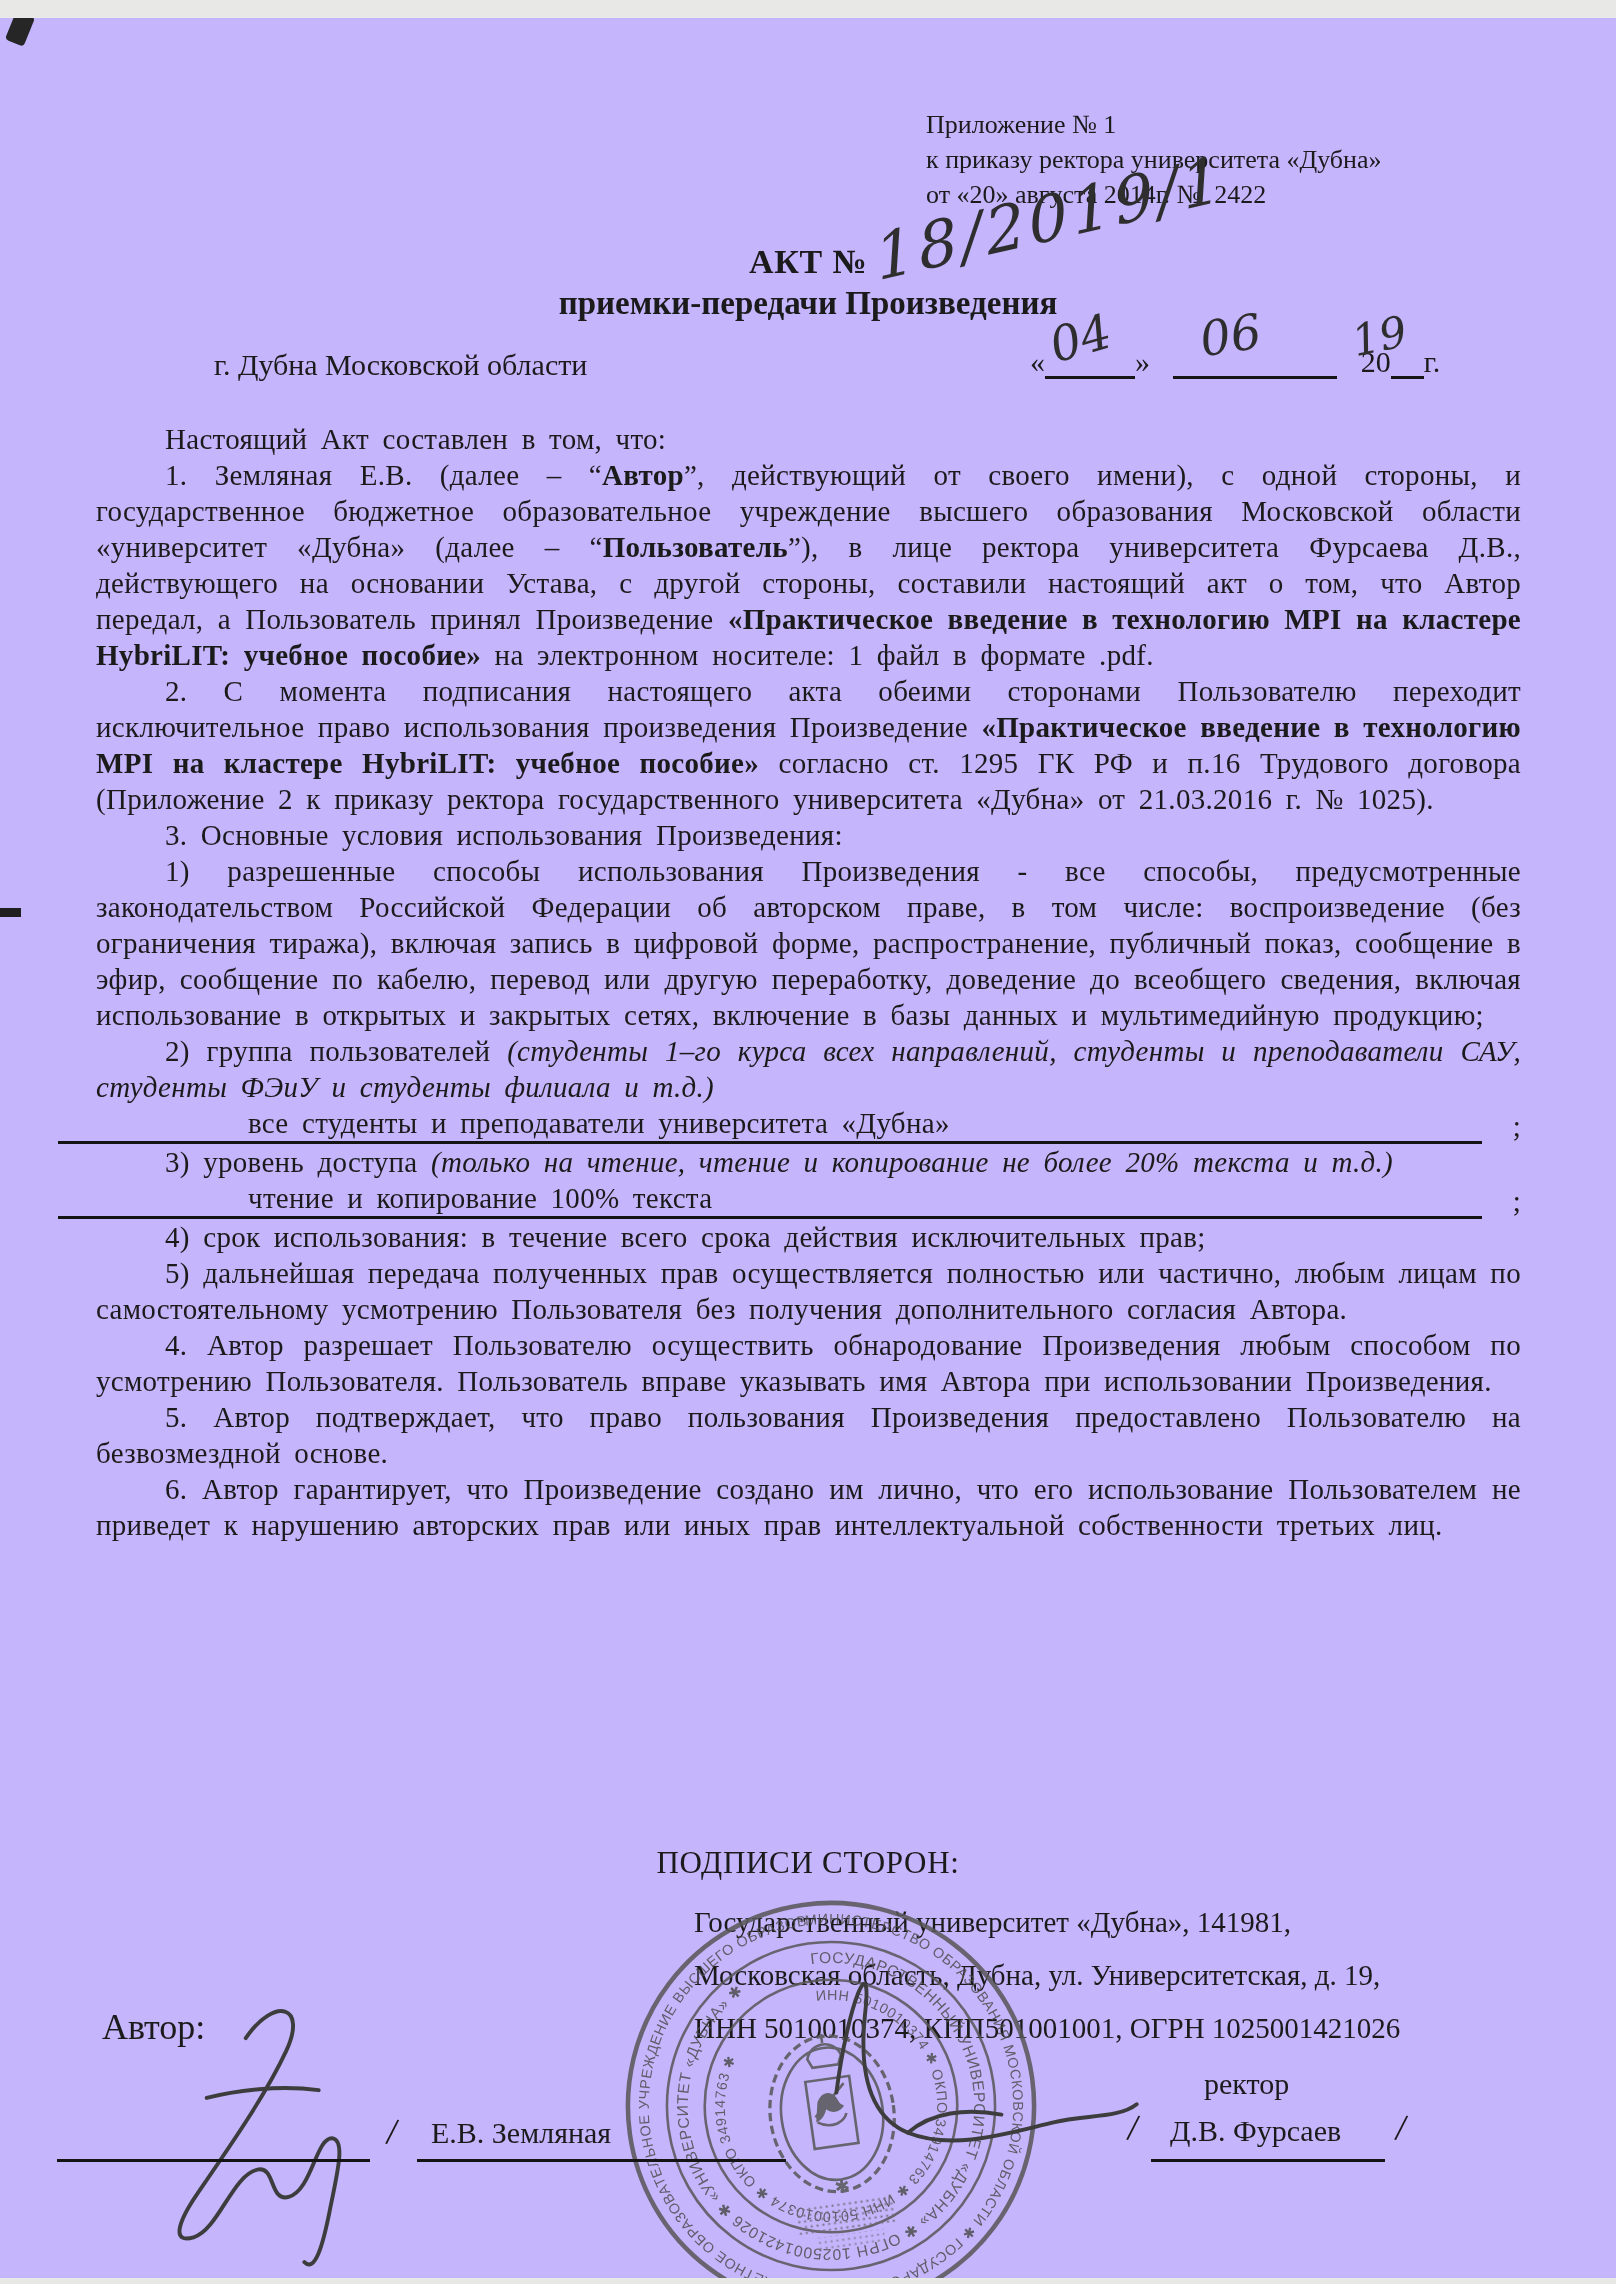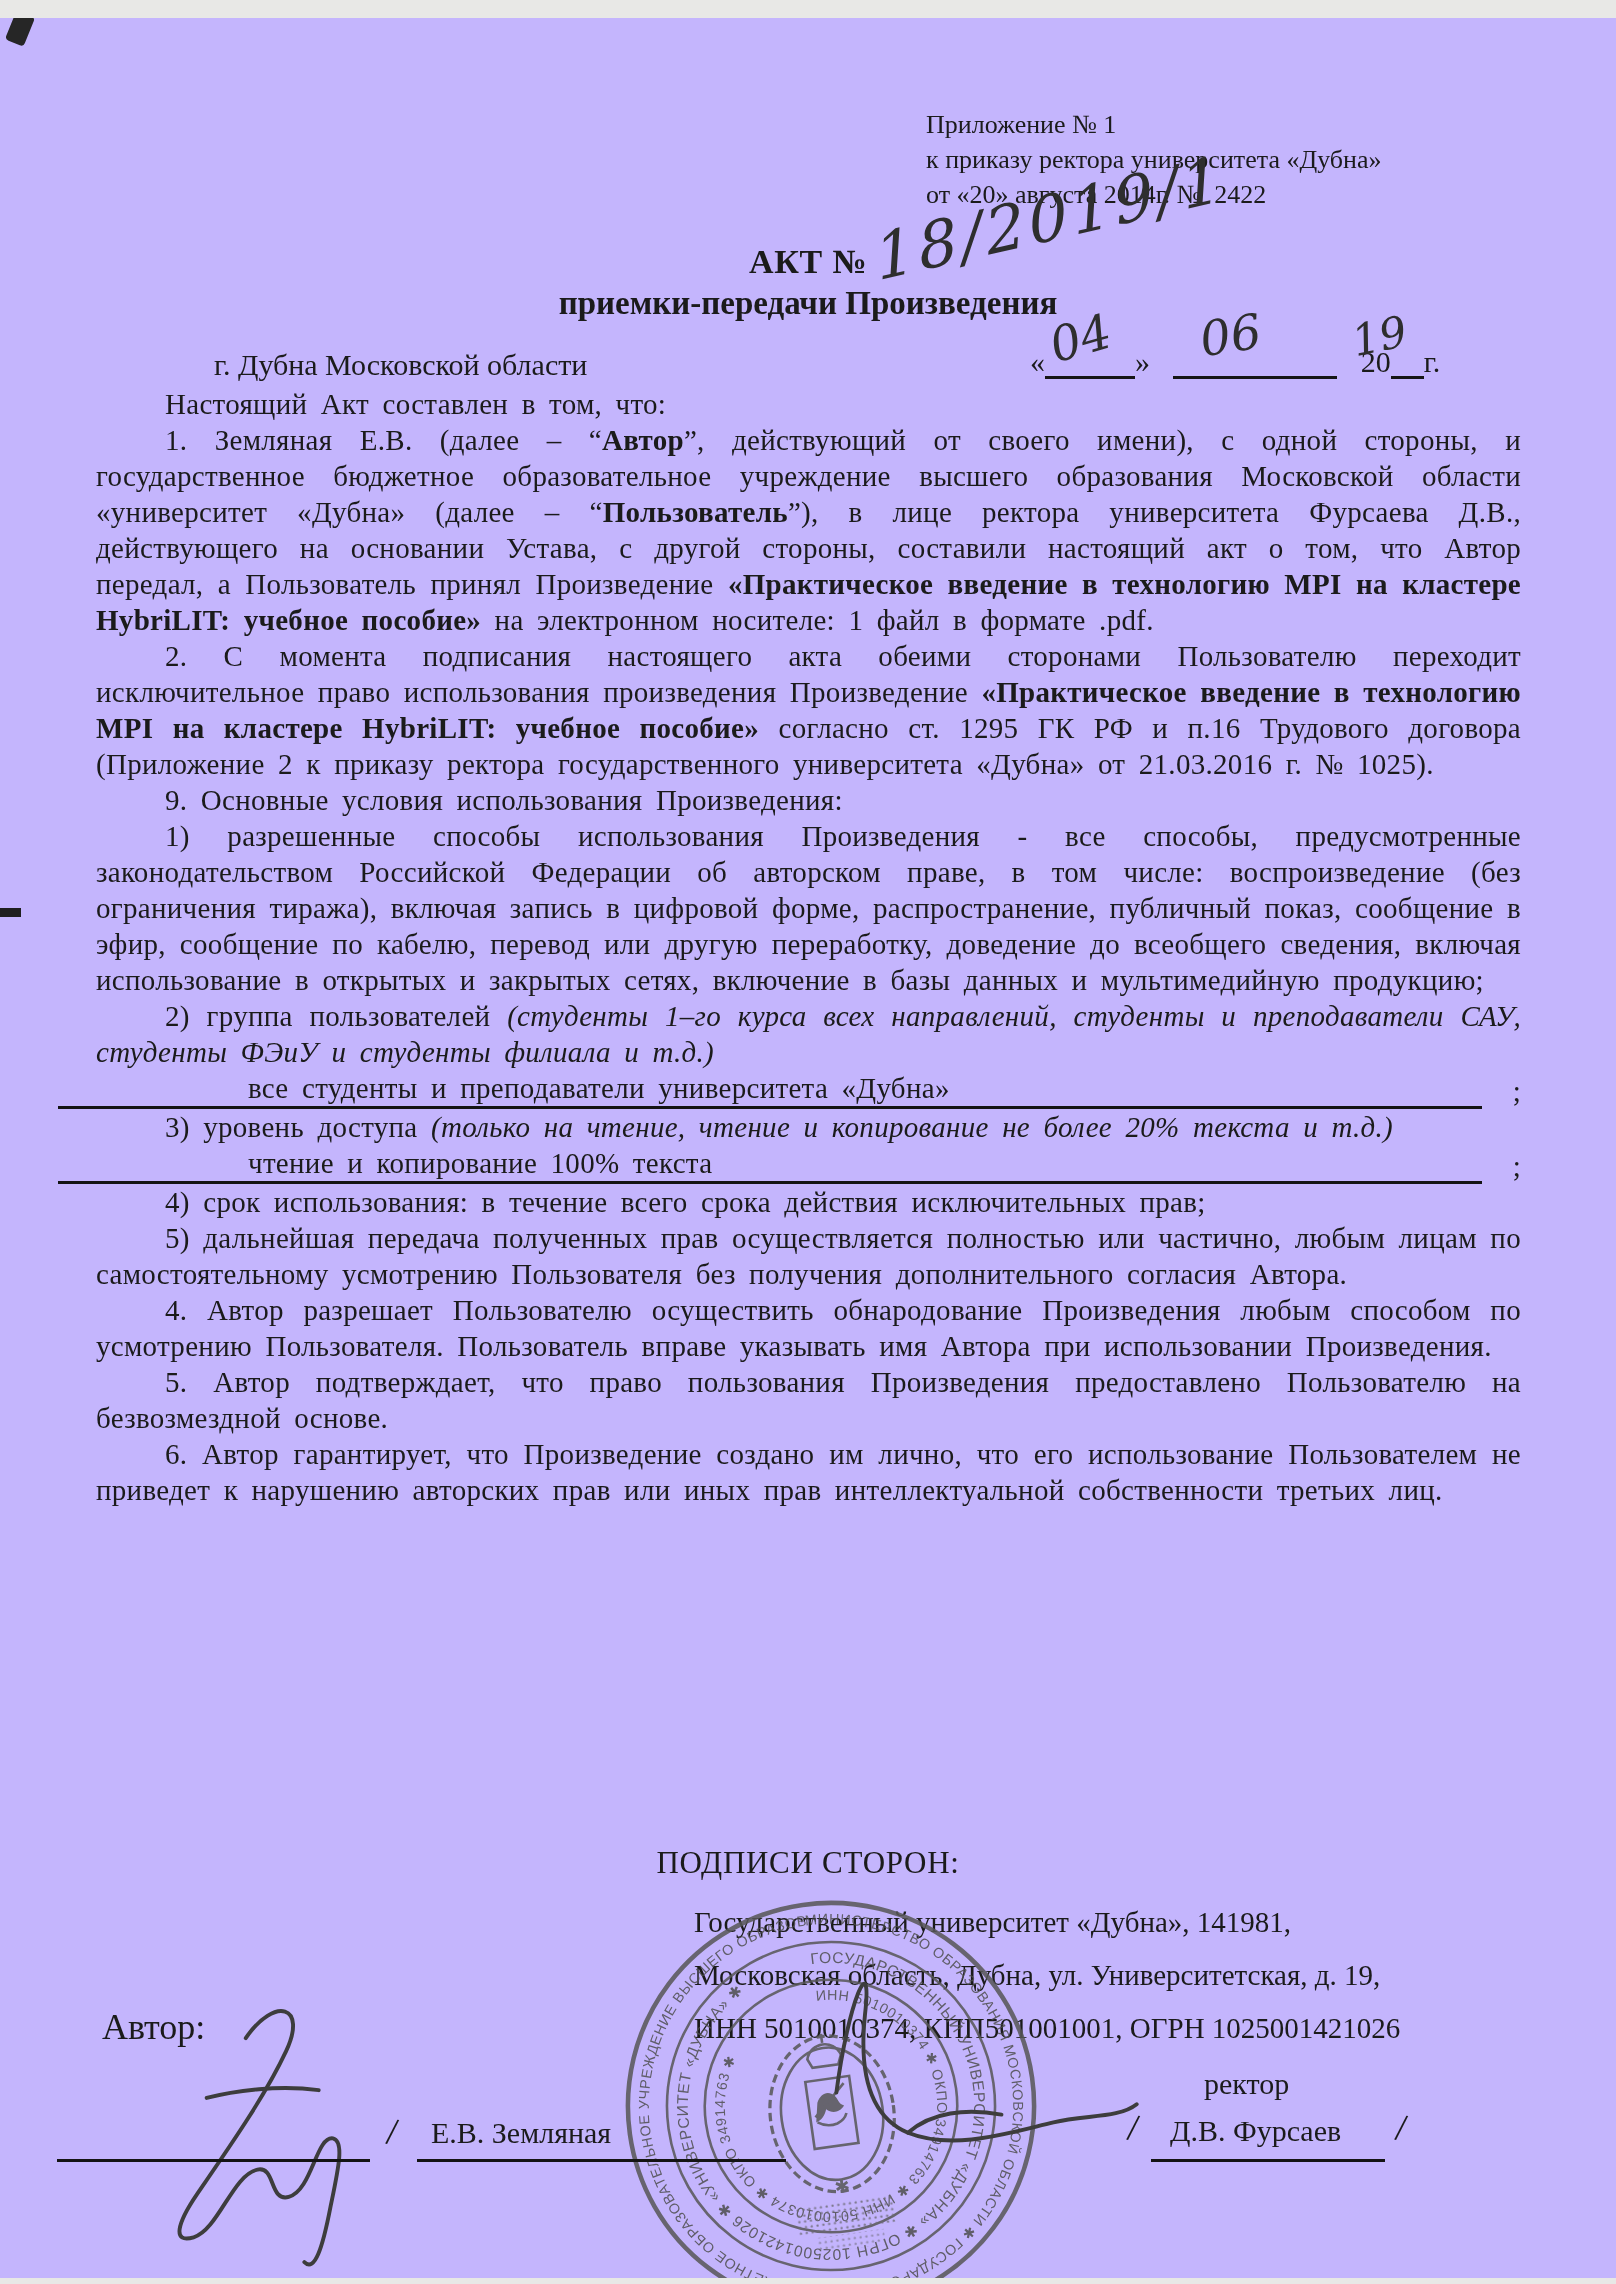--- a/index.html
+++ b/index.html
@@ -13,21 +13,21 @@
   .act-subtitle{position:absolute;left:0;top:267px;width:100%;text-align:center;font-size:33px;font-weight:bold;}
   .hand{font-family:"DejaVu Serif",serif;font-style:italic;color:#2e2e2e;position:absolute;white-space:nowrap;}
   .act-number{left:871px;top:164px;font-size:63px;transform:rotate(-13deg) skewX(-6deg);letter-spacing:3.9px;}
   .place{position:absolute;left:214px;top:330px;font-size:30px;}
   .dategroup{position:absolute;left:1030px;top:324px;font-size:30px;display:flex;align-items:flex-end;}
   .blank{display:inline-block;border-bottom:3.3px solid #161616;height:34px;}
   .w135{width:90px}.w250{width:164px}.w48{width:33px}
   .hand-day{left:1050px;top:292px;font-size:48px;transform:rotate(-16deg);}
   .hand-month{left:1200px;top:289px;font-size:48px;transform:rotate(-9deg);}
   .hand-year{left:1352px;top:293px;font-size:43px;transform:rotate(-12deg);}
-  .flow{position:absolute;left:96px;top:368px;width:1425px;font-size:29px;line-height:36px;
+  .flow{position:absolute;left:96px;top:403px;width:1425px;font-size:29px;line-height:36px;
         text-align:justify;letter-spacing:0.3px;word-spacing:5.9px;}
   .para{margin:0;text-indent:69px;}
   .para b{font-weight:bold;}
   .para i{font-style:italic;}
   .fillrow{display:flex;align-items:flex-end;margin-left:-38px;gap:17px;}
   .fill-line{flex:1;border-bottom:3.3px solid #141414;padding-left:190px;}
   .fill-semi{width:22px;text-align:right;}
   .sig-heading{position:absolute;left:0;top:1827px;width:100%;text-align:center;font-size:31px;letter-spacing:0.7px;}
   .author-label{position:absolute;left:102px;top:1988px;font-size:36px;}
   .user-col{position:absolute;left:694px;top:1878px;font-size:29px;line-height:53px;white-space:nowrap;}
@@ -81,21 +81,21 @@
     <span>г.</span>
   </div>
   <div class="hand hand-day">04</div>
   <div class="hand hand-month">06</div>
   <div class="hand hand-year">19</div>
 
   <div class="flow">
     <p class="para">Настоящий Акт составлен в том, что:</p>
     <p class="para"><span>1. Земляная Е.В. (далее – “</span><b>Автор</b><span>”, действующий от своего имени), с одной стороны, и государственное бюджетное образовательное учреждение высшего образования Московской области «университет «Дубна» (далее – “</span><b>Пользователь</b><span>”), в лице ректора университета Фурсаева Д.В., действующего на основании Устава, с другой стороны, составили настоящий акт о том, что Автор передал, а Пользователь принял Произведение </span><b>«Практическое введение в технологию MPI на кластере HybriLIT: учебное пособие»</b><span> на электронном носителе: 1 файл в формате .pdf.</span></p>
     <p class="para"><span>2. С момента подписания настоящего акта обеими сторонами Пользователю переходит исключительное право использования произведения Произведение </span><b>«Практическое введение в технологию MPI на кластере HybriLIT: учебное пособие»</b><span> согласно ст. 1295 ГК РФ и п.16 Трудового договора (Приложение 2 к приказу ректора государственного университета «Дубна» от 21.03.2016 г. № 1025).</span></p>
-    <p class="para">9. Основные условия использования Произведения:</p>
+    <p class="para">3. Основные условия использования Произведения:</p>
     <p class="para">1) разрешенные способы использования Произведения - все способы, предусмотренные законодательством Российской Федерации об авторском праве, в том числе: воспроизведение (без ограничения тиража), включая запись в цифровой форме, распространение, публичный показ, сообщение в эфир, сообщение по кабелю, перевод или другую переработку, доведение до всеобщего сведения, включая использование в открытых и закрытых сетях, включение в базы данных и мультимедийную продукцию;</p>
     <p class="para"><span>2) группа пользователей </span><i>(студенты 1–го курса всех направлений, студенты и преподаватели САУ, студенты ФЭиУ и студенты филиала и т.д.)</i></p>
     <div class="fillrow">
       <span class="fill-line"><span>все студенты и преподаватели университета «Дубна»</span></span>
       <span class="fill-semi">;</span>
     </div>
     <p class="para"><span>3) уровень доступа </span><i>(только на чтение, чтение и копирование не более 20% текста и т.д.)</i></p>
     <div class="fillrow">
       <span class="fill-line"><span>чтение и копирование 100% текста</span></span>
       <span class="fill-semi">;</span>

